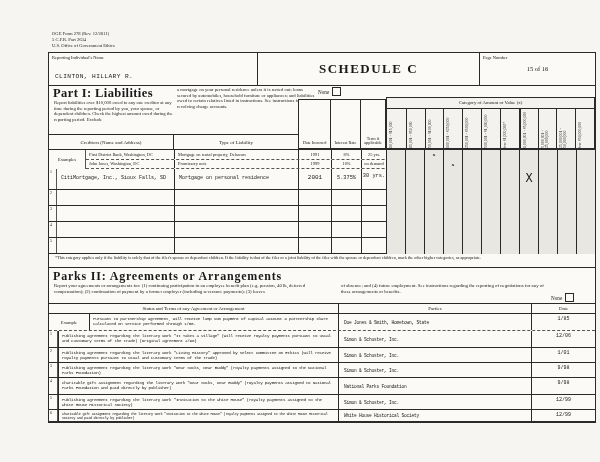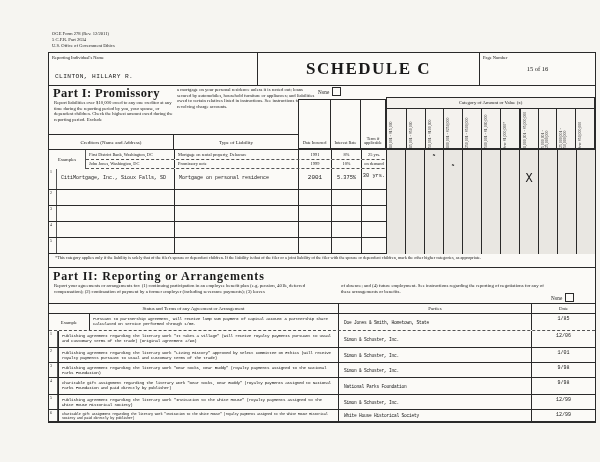--- a/index.html
+++ b/index.html
@@ -13,21 +13,21 @@
            border:1.5px solid #2a2a2a;background:#fbfaf7;box-sizing:content-box;}
 
   
   .hband{position:absolute;left:0;top:0;width:546px;height:32px;border-bottom:1.3px solid #2a2a2a;display:flex;}
   .hcell{position:relative;box-sizing:border-box;height:32px;}
   .hc1{width:209px;border-right:1.2px solid #2a2a2a;}
   .hc2{width:222px;border-right:1.2px solid #2a2a2a;display:flex;align-items:center;justify-content:center;}
   .hc3{width:115px;}
   .minilabel{position:absolute;left:3px;top:2px;font-size:4.5px;}
   .fillname{position:absolute;left:6px;bottom:5px;font-size:6.2px;letter-spacing:.4px;}
-  .schedtitle{font-size:17px;font-weight:bold;letter-spacing:1.5px;}
+  .schedtitle{font-size:13px;font-weight:bold;letter-spacing:1.5px;}
   .pageval{position:absolute;left:0;right:0;top:12px;text-align:center;font-size:6.5px;}
 
   
   .p1title{position:absolute;left:4px;top:33px;font-size:12.5px;font-weight:bold;letter-spacing:.4px;}
   .p1intro1{position:absolute;left:5px;top:47px;width:119px;font-size:4.7px;line-height:1.22;}
   .p1intro2{position:absolute;left:128px;top:34px;width:138px;font-size:4.7px;line-height:1.22;}
   .nonewrap{position:absolute;display:flex;align-items:center;gap:3px;font-size:5.2px;}
   .n1{left:269px;top:34px;}
   .checkbox{width:7px;height:7px;border:1px solid #2a2a2a;background:#fbfaf7;display:inline-block;}
 
@@ -130,21 +130,21 @@
       </div>
       <div class="hcell hc2">
         <div class="schedtitle">SCHEDULE C</div>
       </div>
       <div class="hcell hc3">
         <div class="minilabel">Page Number</div>
         <div class="pageval">15 of 16</div>
       </div>
     </div>
 
-    <div class="p1title">Part I: Promissory</div>
+    <div class="p1title">Part I: Liabilities</div>
     <div class="p1intro1">Report liabilities over $10,000 owed to any one creditor at any time during the reporting period by you, your spouse, or dependent children. Check the highest amount owed during the reporting period. Exclude</div>
     <div class="p1intro2">a mortgage on your personal residence unless it is rented out; loans secured by automobiles, household furniture or appliances; and liabilities owed to certain relatives listed in instructions. See instructions for revolving charge accounts.</div>
     <div class="nonewrap n1">
       <span>None</span>
       <span class="checkbox"></span>
     </div>
 
     <div class="catbox">
       <div class="cattitle">Category of Amount or Value (x)</div>
       <div class="catcols">
@@ -332,21 +332,21 @@
           <div class="cell c-cat " style="height: 16px;"></div>
           <div class="cell c-cat" style="height: 16px;"></div>
           <div class="cell c-cat" style="height: 16px;"></div>
           <div class="cell c-cat" style="height: 16px;"></div>
         </div>
       </div>
 
     <div class="footnote">*This category applies only if the liability is solely that of the filer's spouse or dependent children. If the liability is that of the filer or a joint liability of the filer with the spouse or dependent children, mark the other higher categories, as appropriate.</div>
     <div class="p2divider"></div>
 
-    <div class="p2title">Part II: Reporting or Arrangements</div>
+    <div class="p2title">Parks II: Agreements or Arrangements</div>
     <div class="p2intro1">Report your agreements or arrangements for: (1) continuing participation in an employee benefit plan (e.g. pension, 401k, deferred compensation); (2) continuation of payment by a former employer (including severance payments); (3) leaves</div>
     <div class="p2intro2">of absence; and (4) future employment. See instructions regarding the reporting of negotiations for any of these arrangements or benefits.</div>
     <div class="nonewrap n2">
       <span>None</span>
       <span class="checkbox"></span>
     </div>
 
     <div id="p2table">
       <div class="p2row p2head">
         <div class="cell c2-statush">Status and Terms of any Agreement or Arrangement</div>

